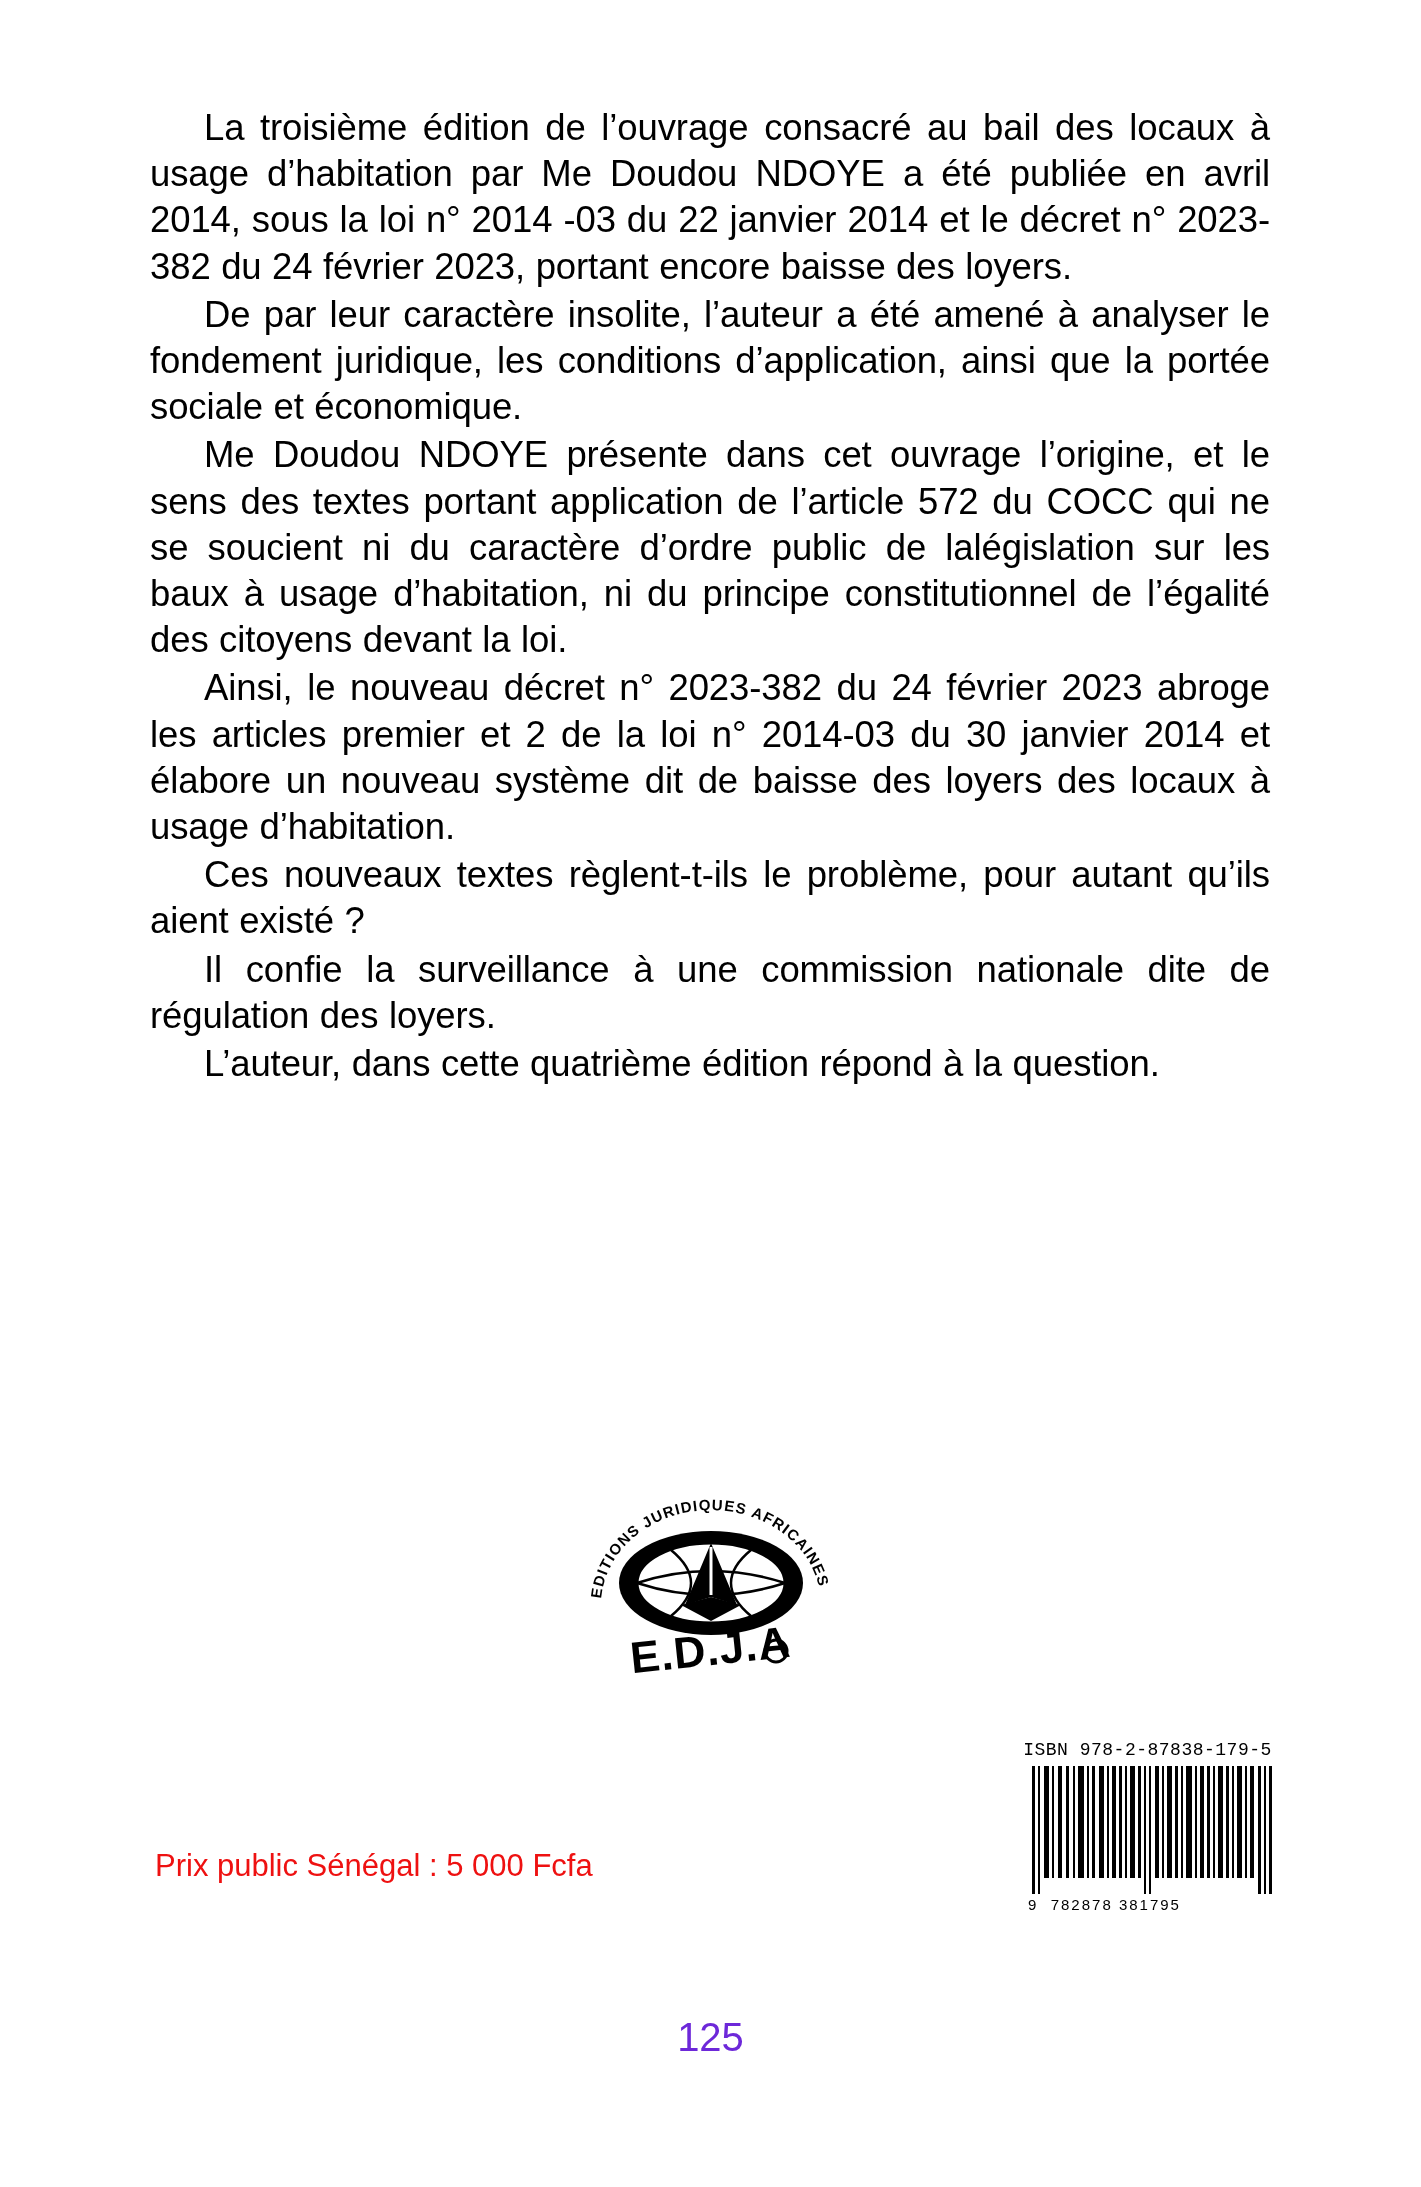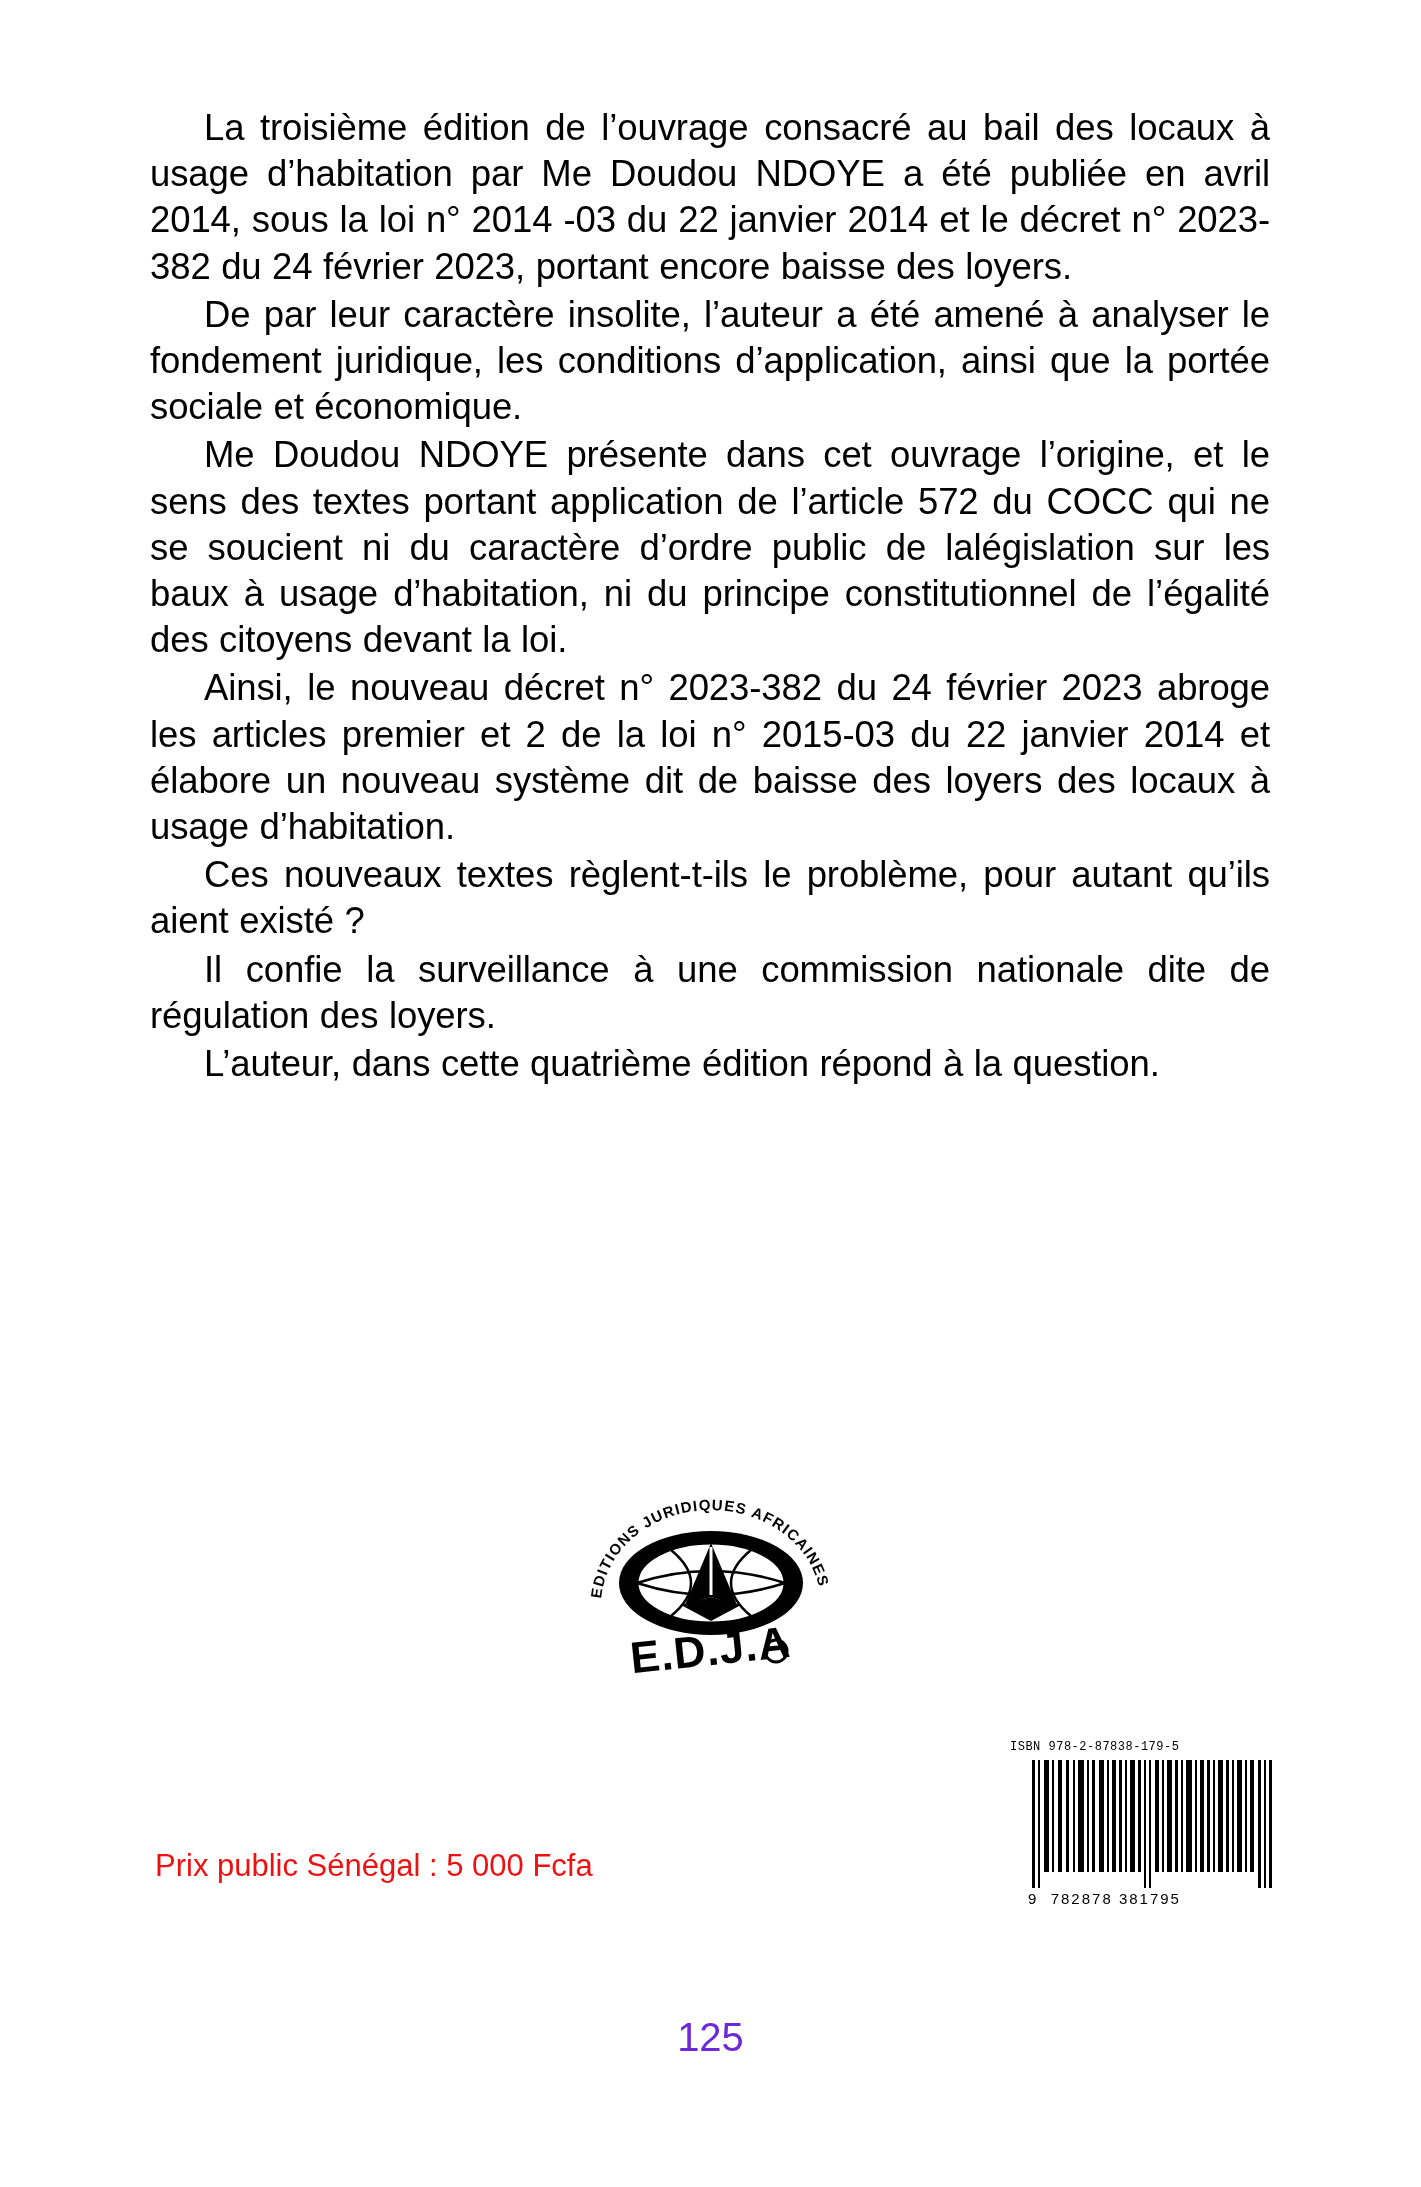--- a/index.html
+++ b/index.html
@@ -58,26 +58,26 @@
 
   
   .barcode-block {
     position: absolute;
     left: 1010px;
     top: 1740px;
     width: 275px;
   }
   .isbn-caption {
     font-family: "Liberation Mono", monospace;
-    font-size: 12px;
+    font-size: 18px;
     letter-spacing: 0.5px;
     color: #000;
     margin-bottom: 6px;
     white-space: nowrap;
-    text-align: left;
+    text-align: center;
   }
   .barcode {
     width: 245px;
     height: 150px;
     position: relative;
     margin-left: 18px;
   }
   .barcode svg { display: block; }
   .barcode-digits {
     font-family: Liberation Sans, sans-serif;
@@ -113,21 +113,21 @@
 </style>
 </head>
 <body>
 
 <div class="page">
 
   <div class="text-block">
     <p class="para">La troisième édition de l’ouvrage consacré au bail des locaux à usage d’habitation par Me Doudou NDOYE a été publiée en avril 2014, sous la loi n° 2014 -03 du 22 janvier 2014  et le décret n° 2023-382 du 24 février 2023, portant encore baisse des loyers.</p>
     <p class="para">De par leur caractère insolite, l’auteur a été amené à analyser le fondement juridique, les conditions d’application, ainsi que la portée sociale et économique.</p>
     <p class="para">Me Doudou NDOYE présente dans cet ouvrage l’origine, et  le sens des textes portant application de l’article 572 du COCC  qui ne se soucient ni du caractère d’ordre public de lalégislation sur les baux à usage d’habitation, ni du principe constitutionnel de l’égalité des citoyens devant la loi.</p>
-    <p class="para">Ainsi, le nouveau décret n° 2023-382 du 24 février 2023  abroge les articles premier et 2 de la loi n° 2015-03 du 22 janvier 2014 et élabore un nouveau système dit de baisse des loyers des locaux à usage d’habitation.</p>
+    <p class="para">Ainsi, le nouveau décret n° 2023-382 du 24 février 2023  abroge les articles premier et 2 de la loi n° 2014-03 du 30 janvier 2014 et élabore un nouveau système dit de baisse des loyers des locaux à usage d’habitation.</p>
     <p class="para">Ces nouveaux textes règlent-t-ils le problème, pour autant qu’ils aient existé ?</p>
     <p class="para">Il confie la surveillance à une commission nationale dite de régulation des loyers.</p>
     <p class="para last-left">L’auteur, dans cette quatrième édition répond à la question.</p>
   </div>
 
   <div class="logo-wrap">
     <div class="logo">
       <svg width="300" height="240" viewBox="0 0 300 240" xmlns="http://www.w3.org/2000/svg">
         <defs>
           <path id="ringpath" d="M 40,150 A 110,95 0 0 1 260,150" fill="none"></path>

